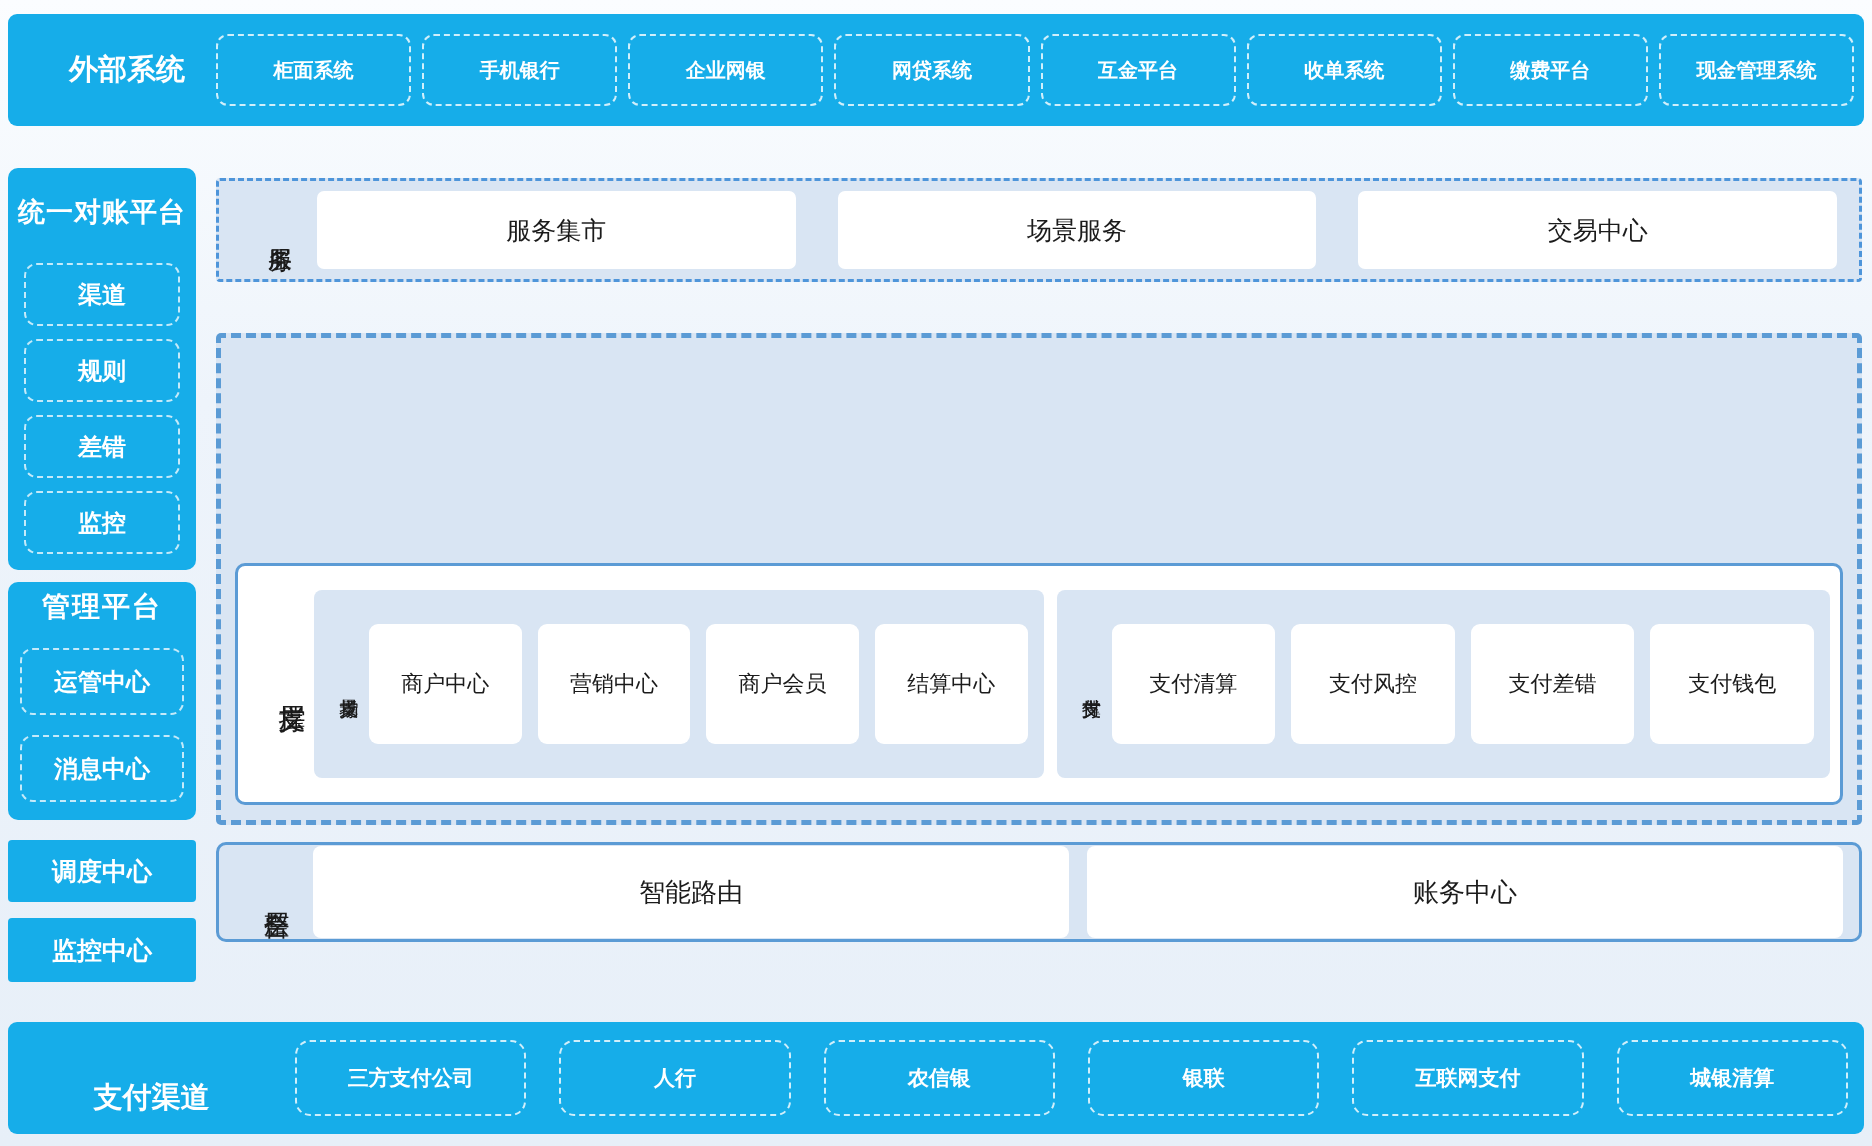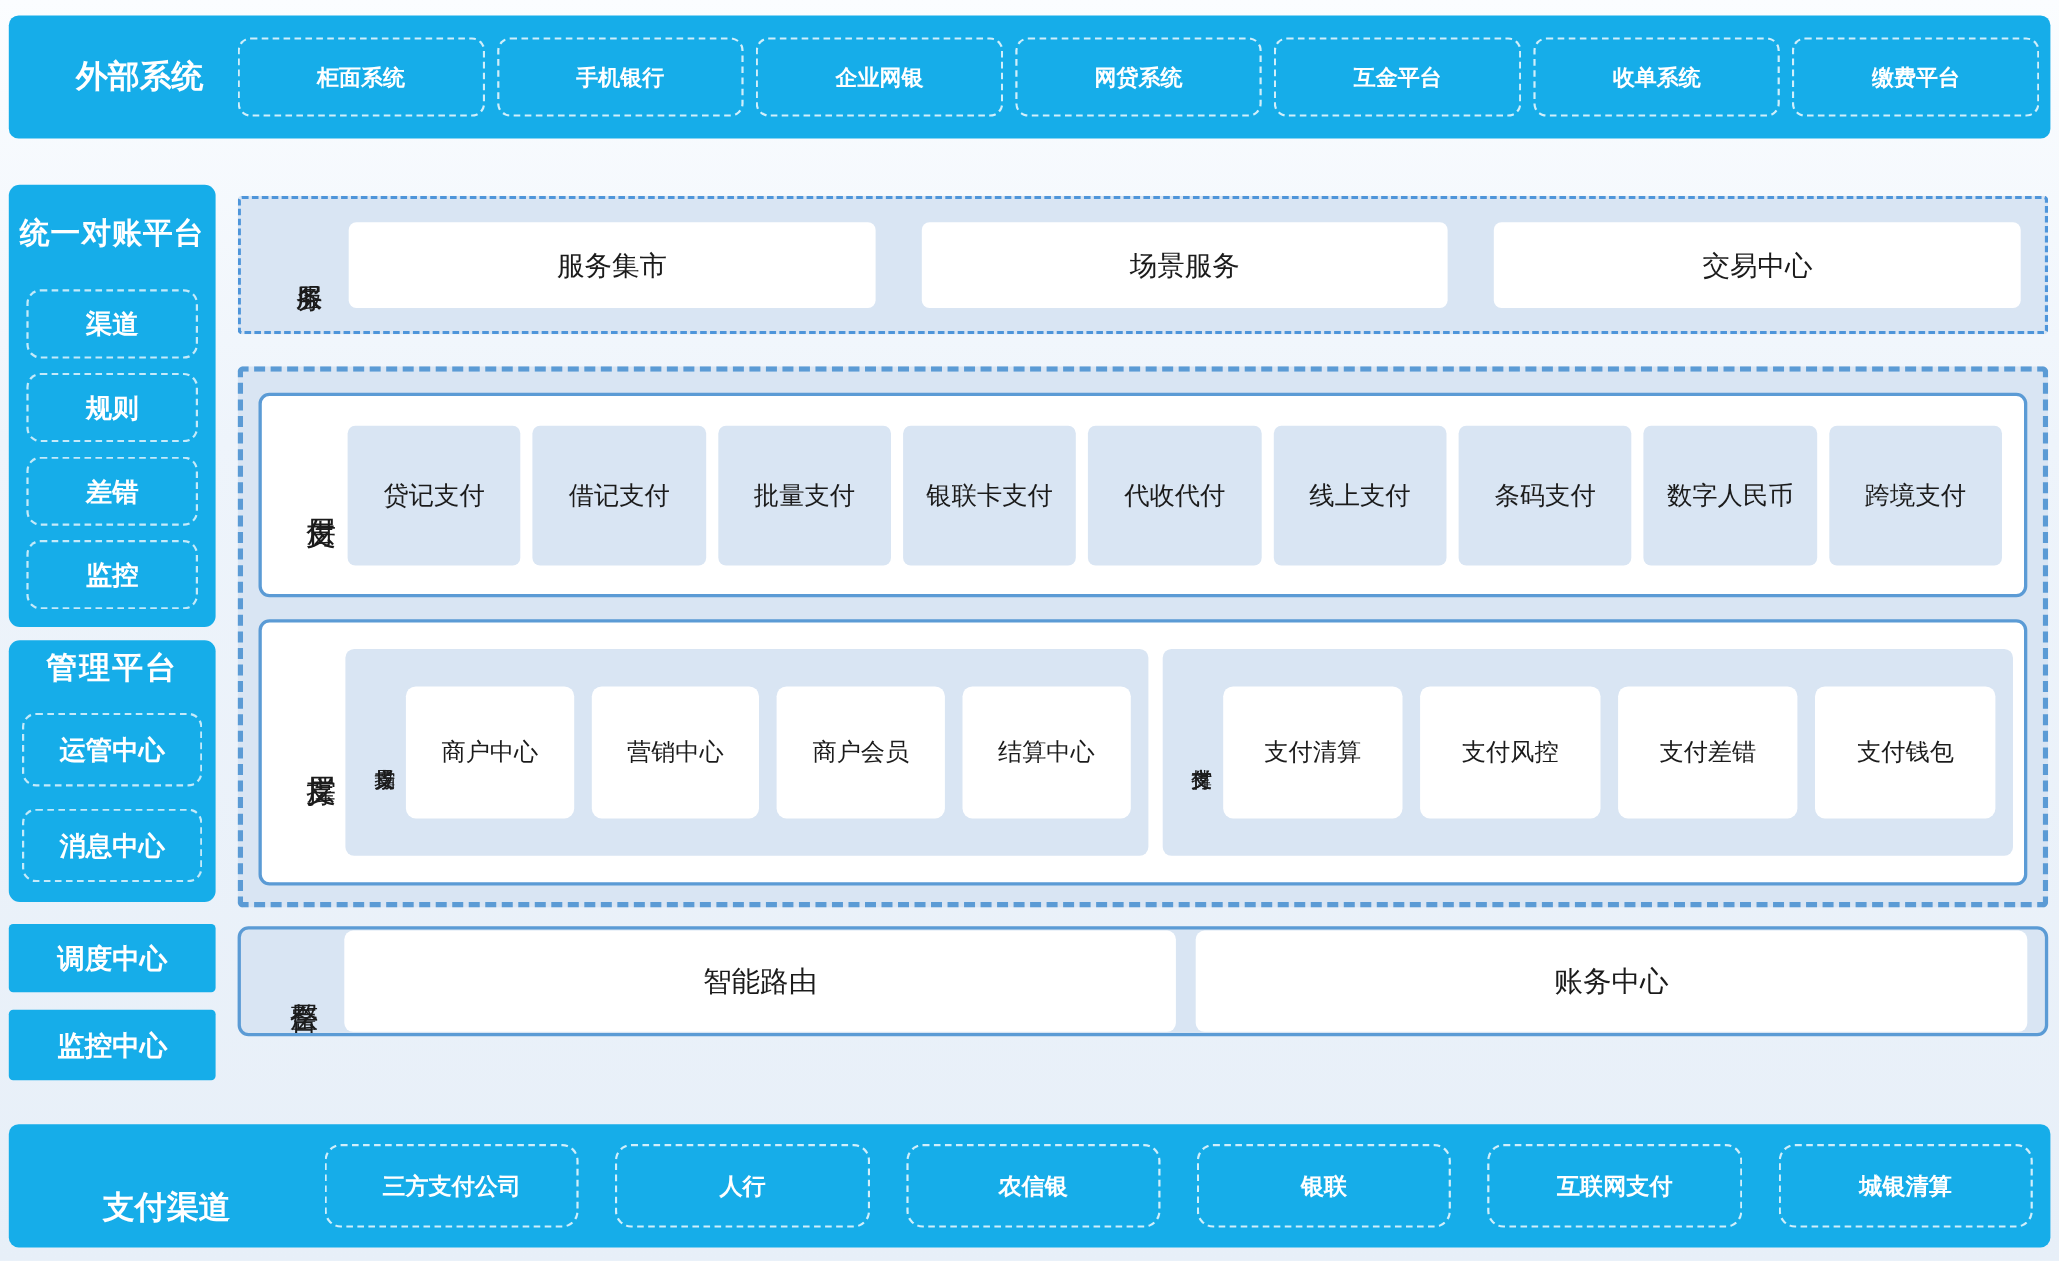--- a/index.html
+++ b/index.html
@@ -63,21 +63,21 @@
   .solo-2 { top:918px; height:64px; }
 
   
   .vlabel {
     writing-mode:vertical-rl; text-orientation:upright;
     color:#1b1b1b; line-height:1.1; flex:0 0 auto; text-align:center;
   }
 
   
   .service-layer {
-    position:absolute; left:216px; top:178px; width:1646px; height:126px;
+    position:absolute; left:216px; top:178px; width:1646px; height:104px;
     background:#d9e5f3; border:3px dashed #4e95da; border-radius:4px;
     box-sizing:border-box; display:flex; align-items:center;
   }
   .service-layer .vlabel { font-size:24px; margin-left:32px; width:42px; }
   .service-boxes { flex:1; display:flex; gap:42px; margin:0 22px 0 24px; height:78px; }
   .white-box {
     background:#fff; border-radius:7px; flex:1;
     display:flex; align-items:center; justify-content:center;
     color:#1b1b1b; font-size:25px;
   }
@@ -138,20 +138,21 @@
   <div class="hbar top">
     <div class="bar-label">外部系统</div>
     <div class="bar-items">
       <div class="dash-btn">柜面系统</div>
       <div class="dash-btn">手机银行</div>
       <div class="dash-btn">企业网银</div>
       <div class="dash-btn">网贷系统</div>
       <div class="dash-btn">互金平台</div>
       <div class="dash-btn">收单系统</div>
       <div class="dash-btn">缴费平台</div>
+      <div class="dash-btn">现金管理系统</div>
     </div>
   </div>
 
   <div class="side-block side-a">
     <div class="side-title">统一对账平台</div>
     <div class="side-items">
       <div class="side-btn">渠道</div>
       <div class="side-btn">规则</div>
       <div class="side-btn">差错</div>
       <div class="side-btn">监控</div>
@@ -173,34 +174,20 @@
     <div class="vlabel">服务层</div>
     <div class="service-boxes">
       <div class="white-box">服务集市</div>
       <div class="white-box">场景服务</div>
       <div class="white-box">交易中心</div>
     </div>
   </div>
 
   <div class="dashed-wrap">
 
-    <div class="pay-layer">
-      <div class="vlabel">支付层</div>
-      <div class="pay-cells">
-        <div class="blue-cell">贷记支付</div>
-        <div class="blue-cell">借记支付</div>
-        <div class="blue-cell">批量支付</div>
-        <div class="blue-cell">银联卡支付</div>
-        <div class="blue-cell">代收代付</div>
-        <div class="blue-cell">线上支付</div>
-        <div class="blue-cell">条码支付</div>
-        <div class="blue-cell">数字人民币</div>
-        <div class="blue-cell">跨境支付</div>
-      </div>
-    </div>
 
     <div class="sup-layer">
       <div class="vlabel">支撑层</div>
       <div class="sup-groups">
         <div class="sup-group g1">
           <div class="vlabel">场景支撑</div>
           <div class="sup-cells">
             <div class="white-cell">商户中心</div>
             <div class="white-cell">营销中心</div>
             <div class="white-cell">商户会员</div>

